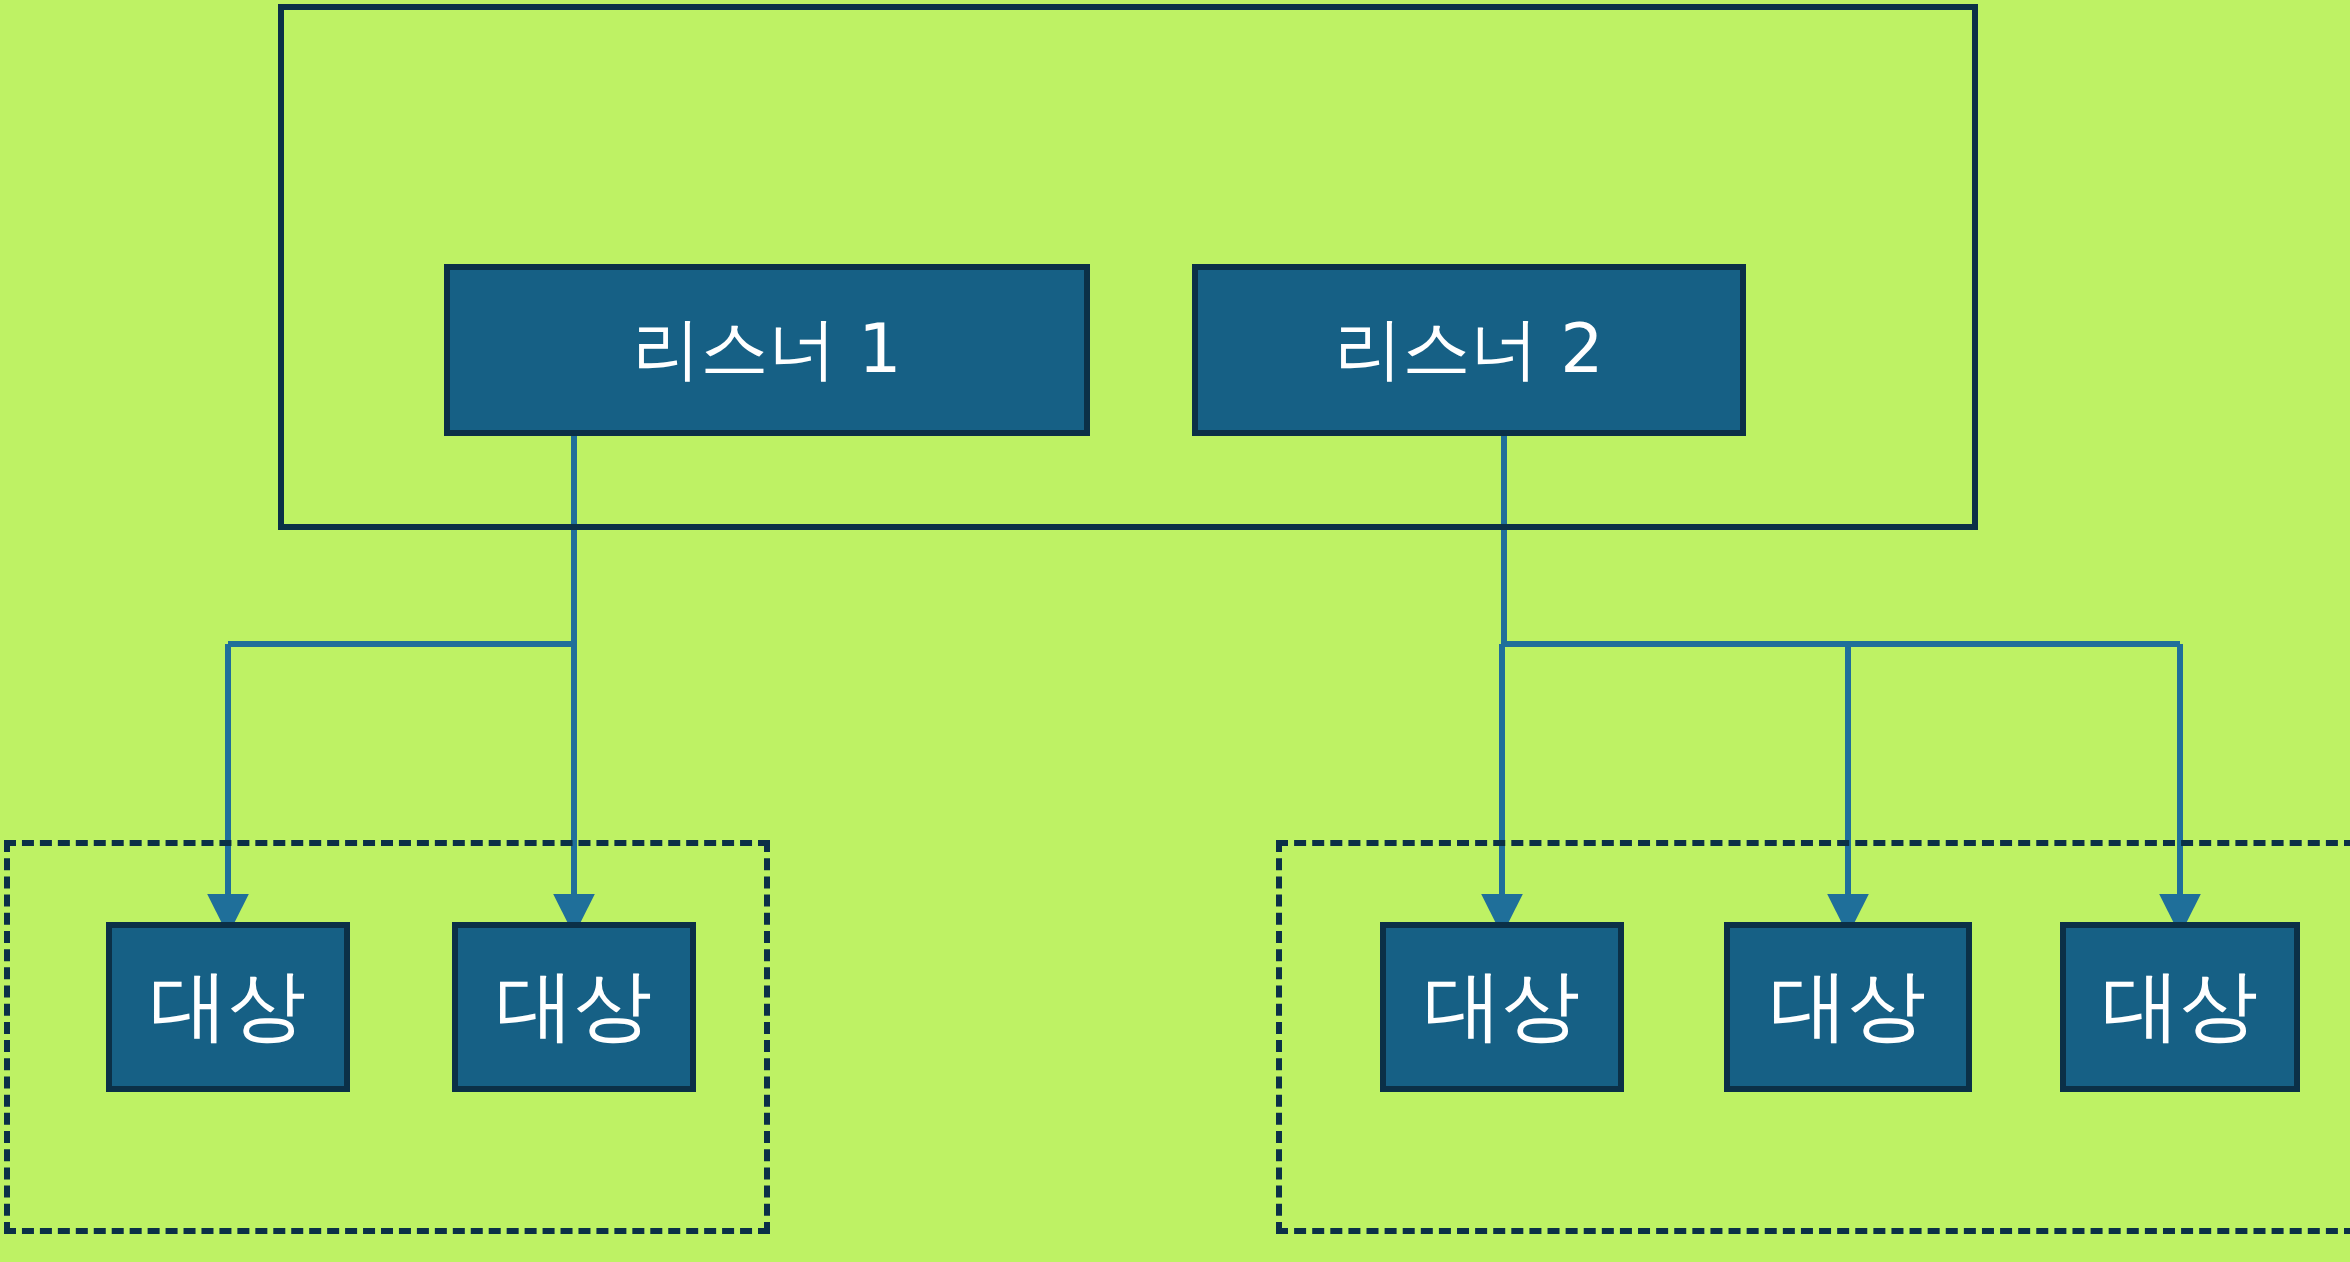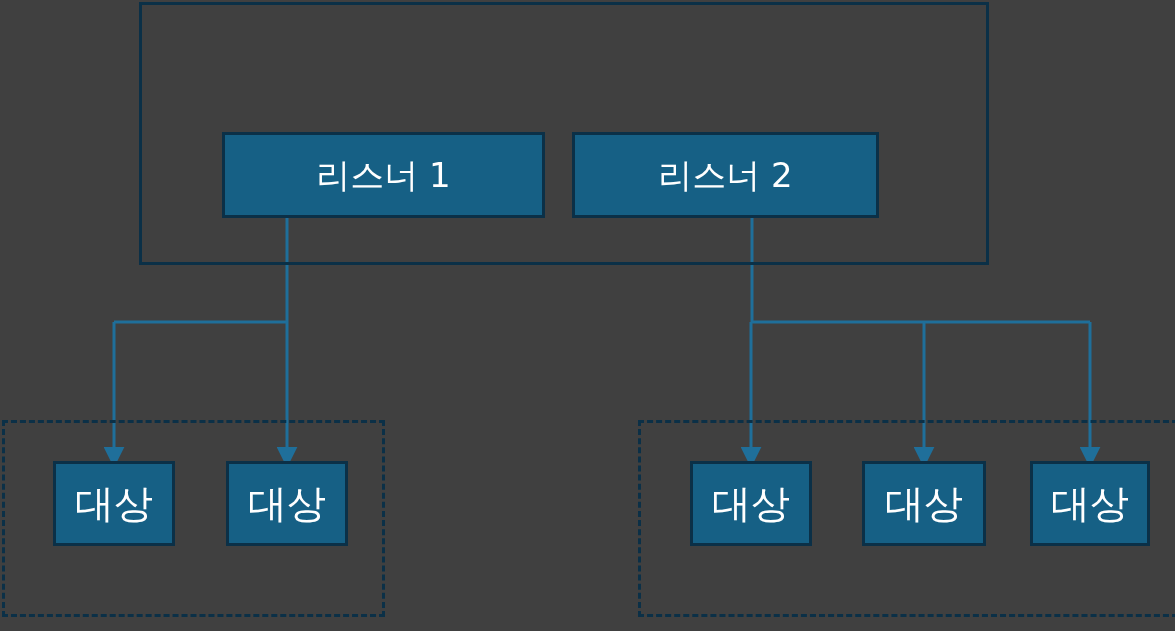--- a/index.html
+++ b/index.html
@@ -4,21 +4,21 @@
 <style>
   html, body {
     margin: 0;
     padding: 0;
     background: #000000;
   }
   #canvas {
     position: relative;
     width: 1175px;
     height: 631px;
-    background: #404040;
+    background: #bef264;
     overflow: hidden;
     font-family: "DejaVu Sans", "Liberation Sans", sans-serif;
   }
   .svg-layer {
     position: absolute;
     left: 0;
     top: 0;
     width: 1175px;
     height: 631px;
   }
@@ -82,21 +82,21 @@
         <path d="M751,322 L1090,322" fill="none" stroke="#1f6f9a" stroke-width="3" stroke-linecap="butt"></path>
         <path d="M751,322 L751,448" fill="none" stroke="#1f6f9a" stroke-width="3" stroke-linecap="butt" marker-end="url(#arrowhead)"></path>
         <path d="M924,322 L924,448" fill="none" stroke="#1f6f9a" stroke-width="3" stroke-linecap="butt" marker-end="url(#arrowhead)"></path>
         <path d="M1090,322 L1090,448" fill="none" stroke="#1f6f9a" stroke-width="3" stroke-linecap="butt" marker-end="url(#arrowhead)"></path>
       </g>
   </svg>
 
   <div class="node node-listener" id="listener-0" style="left: 222px; top: 132px; width: 323px; height: 86px;">
     <span>리스너 1</span>
   </div>
-  <div class="node node-listener" id="listener-1" style="left: 572px; top: 132px; width: 307px; height: 86px;">
+  <div class="node node-listener" id="listener-1" style="left: 596px; top: 132px; width: 277px; height: 86px;">
     <span>리스너 2</span>
   </div>
 
   <div class="node node-target" id="target-0" style="left: 53px; top: 461px; width: 122px; height: 85px;">
     <span>대상</span>
   </div>
   <div class="node node-target" id="target-1" style="left: 226px; top: 461px; width: 122px; height: 85px;">
     <span>대상</span>
   </div>
   <div class="node node-target" id="target-2" style="left: 690px; top: 461px; width: 122px; height: 85px;">

